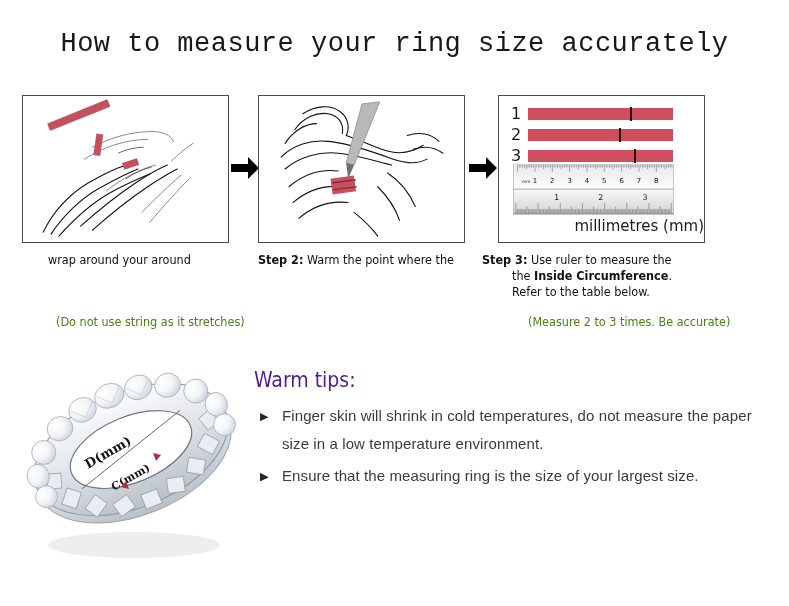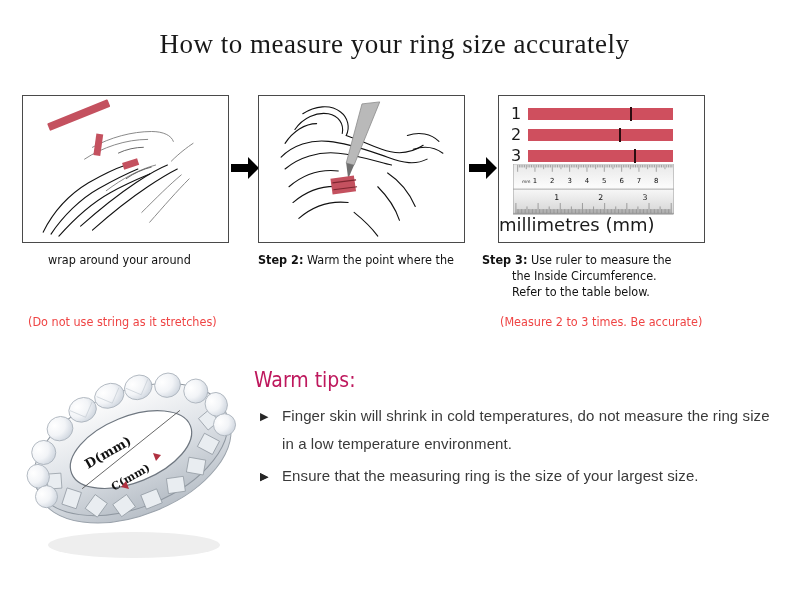--- a/index.html
+++ b/index.html
@@ -20,21 +20,21 @@
   #page-title {
     position: absolute;
     left: 0;
     top: 29px;
     width: 789px;
     text-align: center;
     font-size: 27px;
     letter-spacing: 0.5px;
     font-weight: 400;
     color: #181818;
-    font-family: Liberation Serif, serif;
+    font-family: Liberation Mono, monospace;
     white-space: nowrap;
   }
 
   
   .panel {
     position: absolute;
     top: 95px;
     width: 207px;
     height: 148px;
     border: 1px solid #4a4a4a;
@@ -84,71 +84,72 @@
     width: 2px;
     height: 14px;
     background: #2b0d10;
   }
 
   .mm-caption {
     position: absolute;
     left: 0;
     bottom: 7px;
     width: 100%;
-    text-align: left;
-    font-size: 18px;
+    text-align: right;
+    font-size: 15px;
     color: #1a1a1a;
     font-family: "DejaVu Sans", "Liberation Sans", sans-serif;
   }
 
   
   .step-caption {
     position: absolute;
     top: 252px;
     font-size: 12.5px;
     line-height: 16px;
     color: #111111;
     font-family: "DejaVu Sans Condensed", "Liberation Sans Narrow", "Liberation Sans", sans-serif;
   }
   #caption-1 { left: 18px; width: 235px; }
   #caption-2 { left: 258px; width: 235px; }
   #caption-3 { left: 482px; width: 270px; }
   .step-caption .step-label { font-weight: bold; }
   .step-caption .cap-line { white-space: pre; }
   .step-caption .cap-line.indent { padding-left: 30px; }
-  .step-caption .strong { font-weight: normal; }
+  .step-caption .strong { font-weight: bold; }
 
   .step-note {
     position: absolute;
     font-size: 12.5px;
     line-height: 16px;
-    color: #ef4444;
+    color: #4d7c0f;
     font-family: "DejaVu Sans Condensed", "Liberation Sans Narrow", "Liberation Sans", sans-serif;
     white-space: nowrap;
+    margin-left: 28px;
   }
   #note-1 { left: 28px; top: 314px; }
   #note-3 { left: 500px; top: 314px; }
 
   
   #ring-figure {
     position: absolute;
     left: 22px;
     top: 357px;
     width: 225px;
     height: 215px;
   }
   #ring-figure svg { display: block; width: 100%; height: 100%; }
 
   
   #tips-heading {
     position: absolute;
     left: 254px;
     top: 368px;
     font-size: 21px;
-    color: #be185d;
+    color: #4c1d95;
     font-family: "DejaVu Sans Condensed", "Liberation Sans Narrow", "Liberation Sans", sans-serif;
   }
   #tips-list {
     position: absolute;
     left: 256px;
     top: 402px;
     width: 520px;
   }
   .tip-item {
     position: relative;
@@ -596,21 +597,21 @@
       <path d="M107 132 l-8 -2 l5 -6 z"></path>
     </g>
   </svg>
 </div>
 
 <div id="tips-heading">Warm tips:</div>
 
 <div id="tips-list">
   <div class="tip-item">
     <span class="tip-bullet">▶</span>
-    <span>Finger skin will shrink in cold temperatures, do not measure the ring size in a low temperature environment.</span>
+    <span>Finger skin will shrink in cold temperatures, do not measure the paper size in a low temperature environment.</span>
   </div>
   <div class="tip-item">
     <span class="tip-bullet">▶</span>
   </div>
   <div class="tip-item">
     <span class="tip-bullet">▶</span>
     <span>Ensure that the measuring ring is the size of your largest size.</span>
   </div>
 </div>
 

